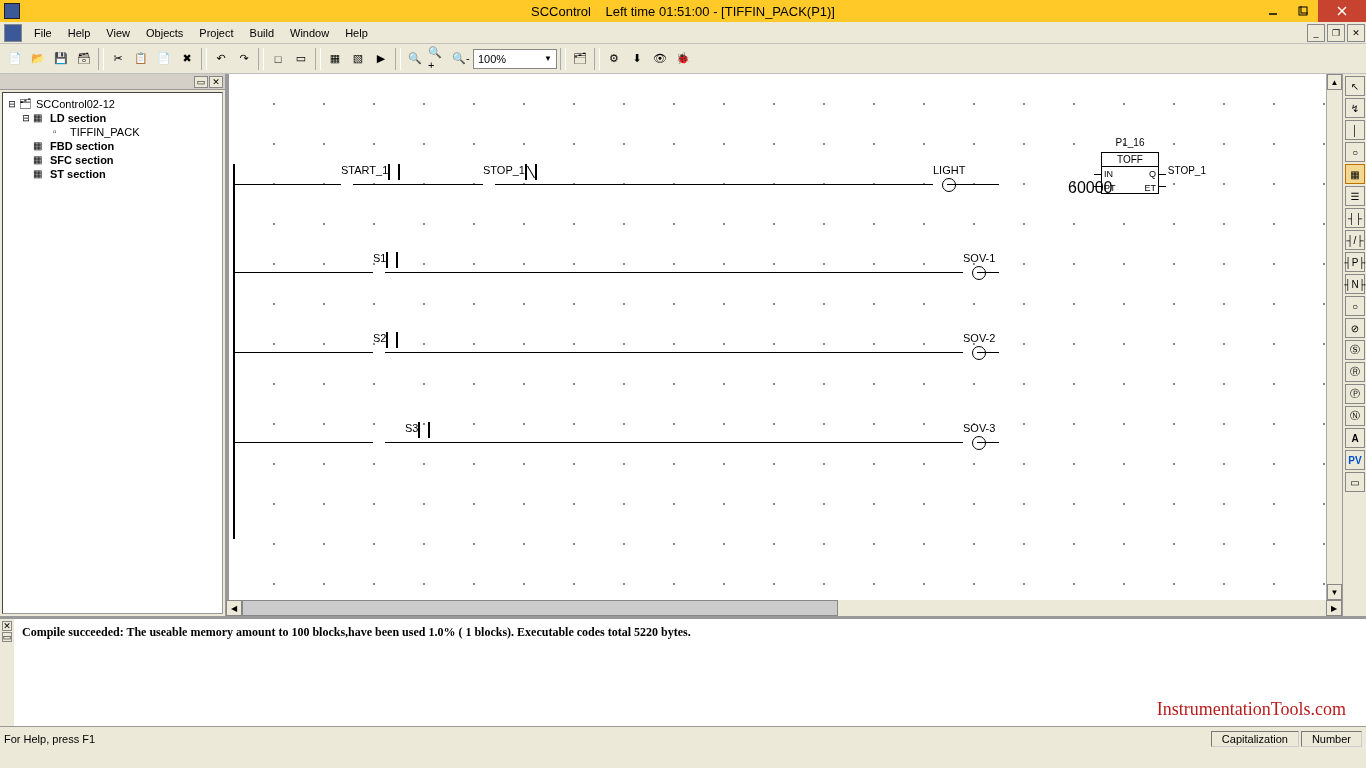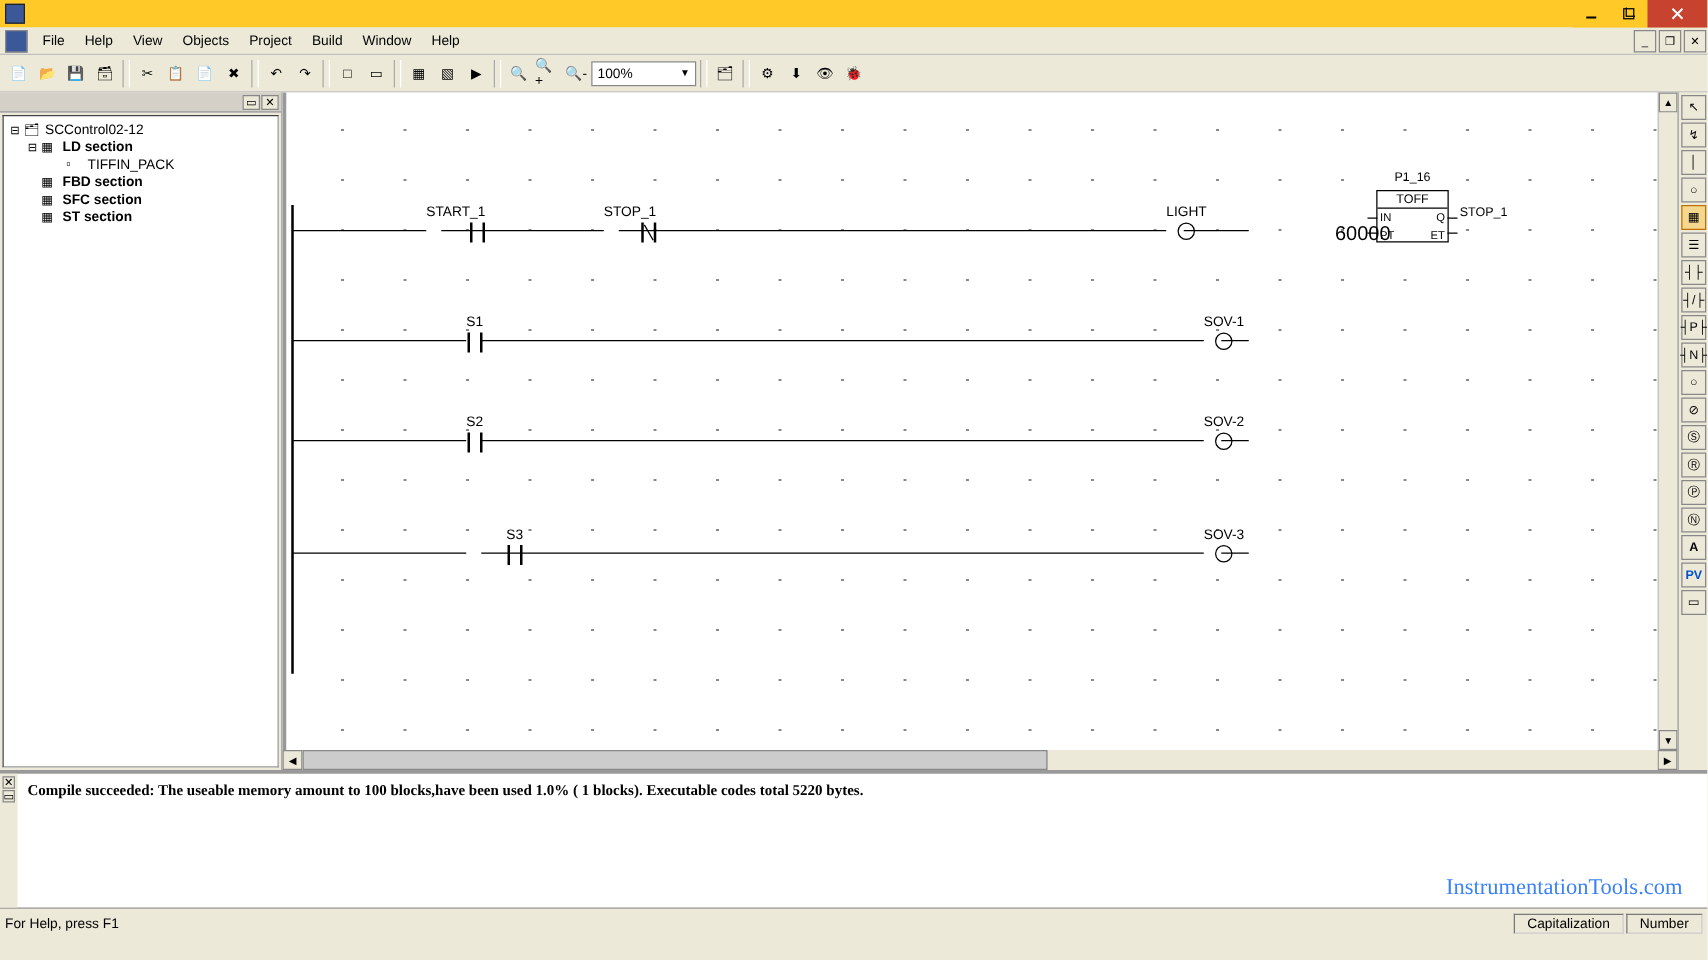--- a/index.html
+++ b/index.html
@@ -42,21 +42,21 @@
     .tree-tabs { height: 22px; display: flex; align-items: flex-end; padding-left: 4px; }
     .tree-tab { padding: 2px 10px; border: 1px solid #999; background: #fff; border-top-left-radius: 3px; border-top-right-radius: 3px; display: flex; align-items: center; gap: 4px; }
     .tree-tab-icon { width: 10px; height: 10px; background: #4a90e2; }
     
     .canvas-wrap { flex: 1; display: flex; flex-direction: column; }
     .canvas-area { flex: 1; background: #fff; position: relative; overflow: hidden; border-left: 3px solid #999; }
     .canvas-dots { position: absolute; inset: 0; background-image: radial-gradient(#888 1px, transparent 1px); background-size: 50px 40px; background-position: 20px 10px; }
     .ladder { position: absolute; left: 0; top: 0; width: 1090px; height: 520px; }
     .rail-left { position: absolute; left: 4px; top: 90px; width: 2px; height: 375px; background: #000; }
     .rung-line { position: absolute; height: 1px; background: #000; }
-    .contact { position: absolute; display: flex; flex-direction: column; align-items: flex-end; }
+    .contact { position: absolute; display: flex; flex-direction: row; align-items: flex-start; }
     .contact-label { font-size: 11px; margin-bottom: 2px; color: #000; }
     .contact-sym { display: flex; align-items: center; height: 16px; position: relative; }
     .contact-bar { width: 2px; height: 16px; background: #000; }
     .contact-gap { width: 8px; }
     .contact-slash { position: absolute; left: 50%; top: 50%; width: 14px; height: 1px; background: #000; transform: translate(-50%, -50%) rotate(60deg); }
     .coil { position: absolute; display: flex; flex-direction: column; align-items: center; }
     .coil-label { font-size: 11px; margin-bottom: 2px; color: #000; }
     .coil-circle { width: 14px; height: 14px; border: 1.5px solid #000; border-radius: 50%; background: #fff; }
     .fblock { position: absolute; left: 872px; top: 78px; width: 58px; height: 42px; border: 1px solid #000; background: #fff; font-size: 10px; }
     .fblock-name { position: absolute; top: -16px; left: 50%; transform: translateX(-50%); }
@@ -76,31 +76,34 @@
     .hscroll-thumb { position: absolute; left: 0; width: 55%; height: 100%; background: #ccc; border: 1px solid #888; }
     
     .right-toolbar { width: 24px; background: #ece9d8; border-left: 1px solid #999; display: flex; flex-direction: column; padding: 2px; gap: 2px; }
     .rtool { width: 20px; height: 20px; border: 1px solid #888; background: #ece9d8; display: flex; align-items: center; justify-content: center; font-size: 10px; cursor: pointer; }
     .rtool.sel { background:#f5d890; border-color:#c07000; }
     
     .output-panel { height: 110px; background: #fff; border-top: 3px solid #999; display: flex; }
     .output-gutter { width: 14px; background: #ece9d8; display: flex; flex-direction: column; align-items: center; font-size: 9px; gap:1px; padding-top:2px;}
     .output-gutter span { border: 1px solid #888; width:10px; height:10px; display:flex; align-items:center; justify-content:center; }
     .output-content { flex: 1; padding: 6px 8px; font-family: Tahoma; font-size: 12px; font-weight: bold; position: relative; }
-    .watermark { position: absolute; right: 20px; bottom: 6px; color: #3b82f6; font-weight: normal; font-size: 18px; font-family: "Times New Roman", serif; }
+    .watermark { position: absolute; right: 20px; bottom: 6px; color: #b91c1c; font-weight: normal; font-size: 18px; font-family: "Times New Roman", serif; }
     
     .statusbar { height: 24px; background: #ece9d8; border-top: 1px solid #999; display: flex; align-items: center; padding: 0 4px; font-size: 11px; }
     .status-cell { border: 1px inset #ccc; padding: 2px 10px; margin-left: 2px; height: 16px; display: flex; align-items: center; }
     .status-spacer { flex: 1; }
   </style>
 </head>
 <body>
 
 <div class="titlebar">
   <div class="titlebar-icon"></div>
+  <div class="titlebar-text">
+    <span>SCControl</span>&nbsp;&nbsp;&nbsp;&nbsp;<span>Left time</span> <span>01:51:00</span> - <span>[TIFFIN_PACK(P1)]</span>
+  </div>
   <div class="titlebar-spacer"></div>
   <div class="window-controls">
     <div class="window-btn">
         <svg viewBox="0 0 10 10">
           <line x1="1" y1="8" x2="9" y2="8" stroke="#000" stroke-width="1.5"></line>
         </svg>
       </div>
     <div class="window-btn">
         <svg viewBox="0 0 10 10">
           <rect x="1" y="1" width="8" height="8" fill="none" stroke="#000"></rect>

